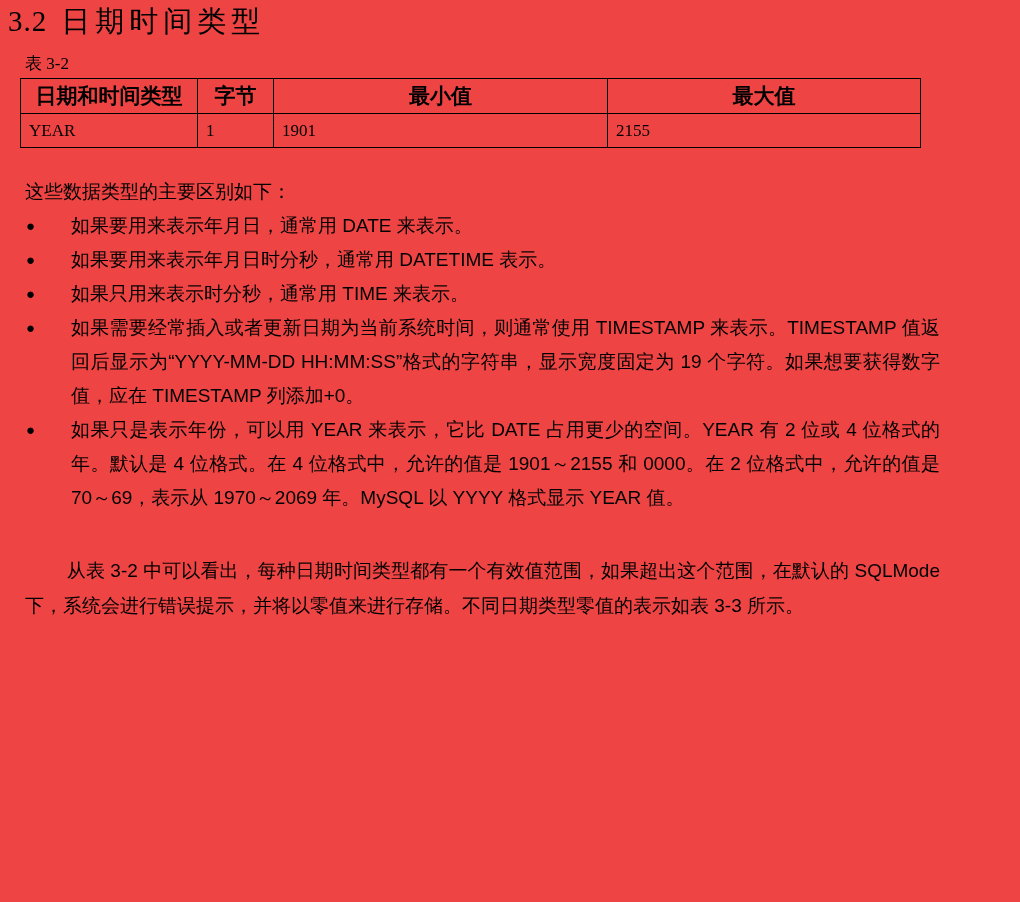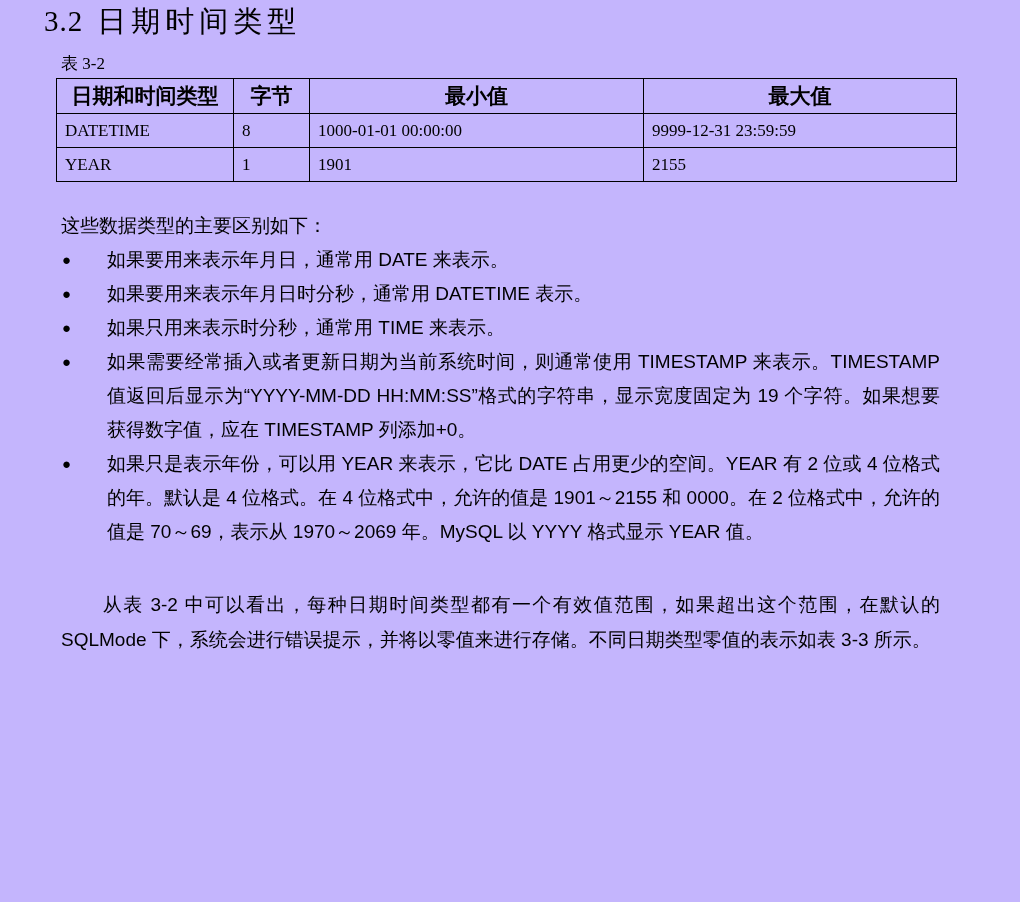--- a/index.html
+++ b/index.html
@@ -1,24 +1,24 @@
 <!DOCTYPE html>
 <html><head>
 <meta charset="utf-8">
 <style>
   html, body { margin: 0; padding: 0; background: #ffffff; }
   .page {
     position: relative;
     width: 1020px;
     height: 902px;
-    background: #c4b5fd;
+    background: #ef4444;
     color: #000000;
     overflow: hidden;
     box-sizing: border-box;
-    padding: 0 80px 0 56px;
+    padding: 0 80px 0 20px;
   }
   
   .section-title {
     font-family: "Liberation Serif", "DejaVu Serif", serif;
     font-size: 29px;
     font-weight: 400;
     margin: 2px 0 0 -12px;
     letter-spacing: 1px;
     white-space: nowrap;
   }
@@ -119,26 +119,20 @@
     <thead>
       <tr id="table-head-row">
           <th>日期和时间类型</th>
           <th>字节</th>
           <th>最小值</th>
           <th>最大值</th>
         </tr>
     </thead>
     <tbody id="table-body">
         <tr>
-          <td>DATETIME</td>
-          <td>8</td>
-          <td>1000-01-01 00:00:00</td>
-          <td>9999-12-31 23:59:59</td>
-        </tr>
-        <tr>
           <td>YEAR</td>
           <td>1</td>
           <td>1901</td>
           <td>2155</td>
         </tr>
       </tbody>
   </table>
 
   <p class="para list-intro">这些数据类型的主要区别如下：</p>
 

